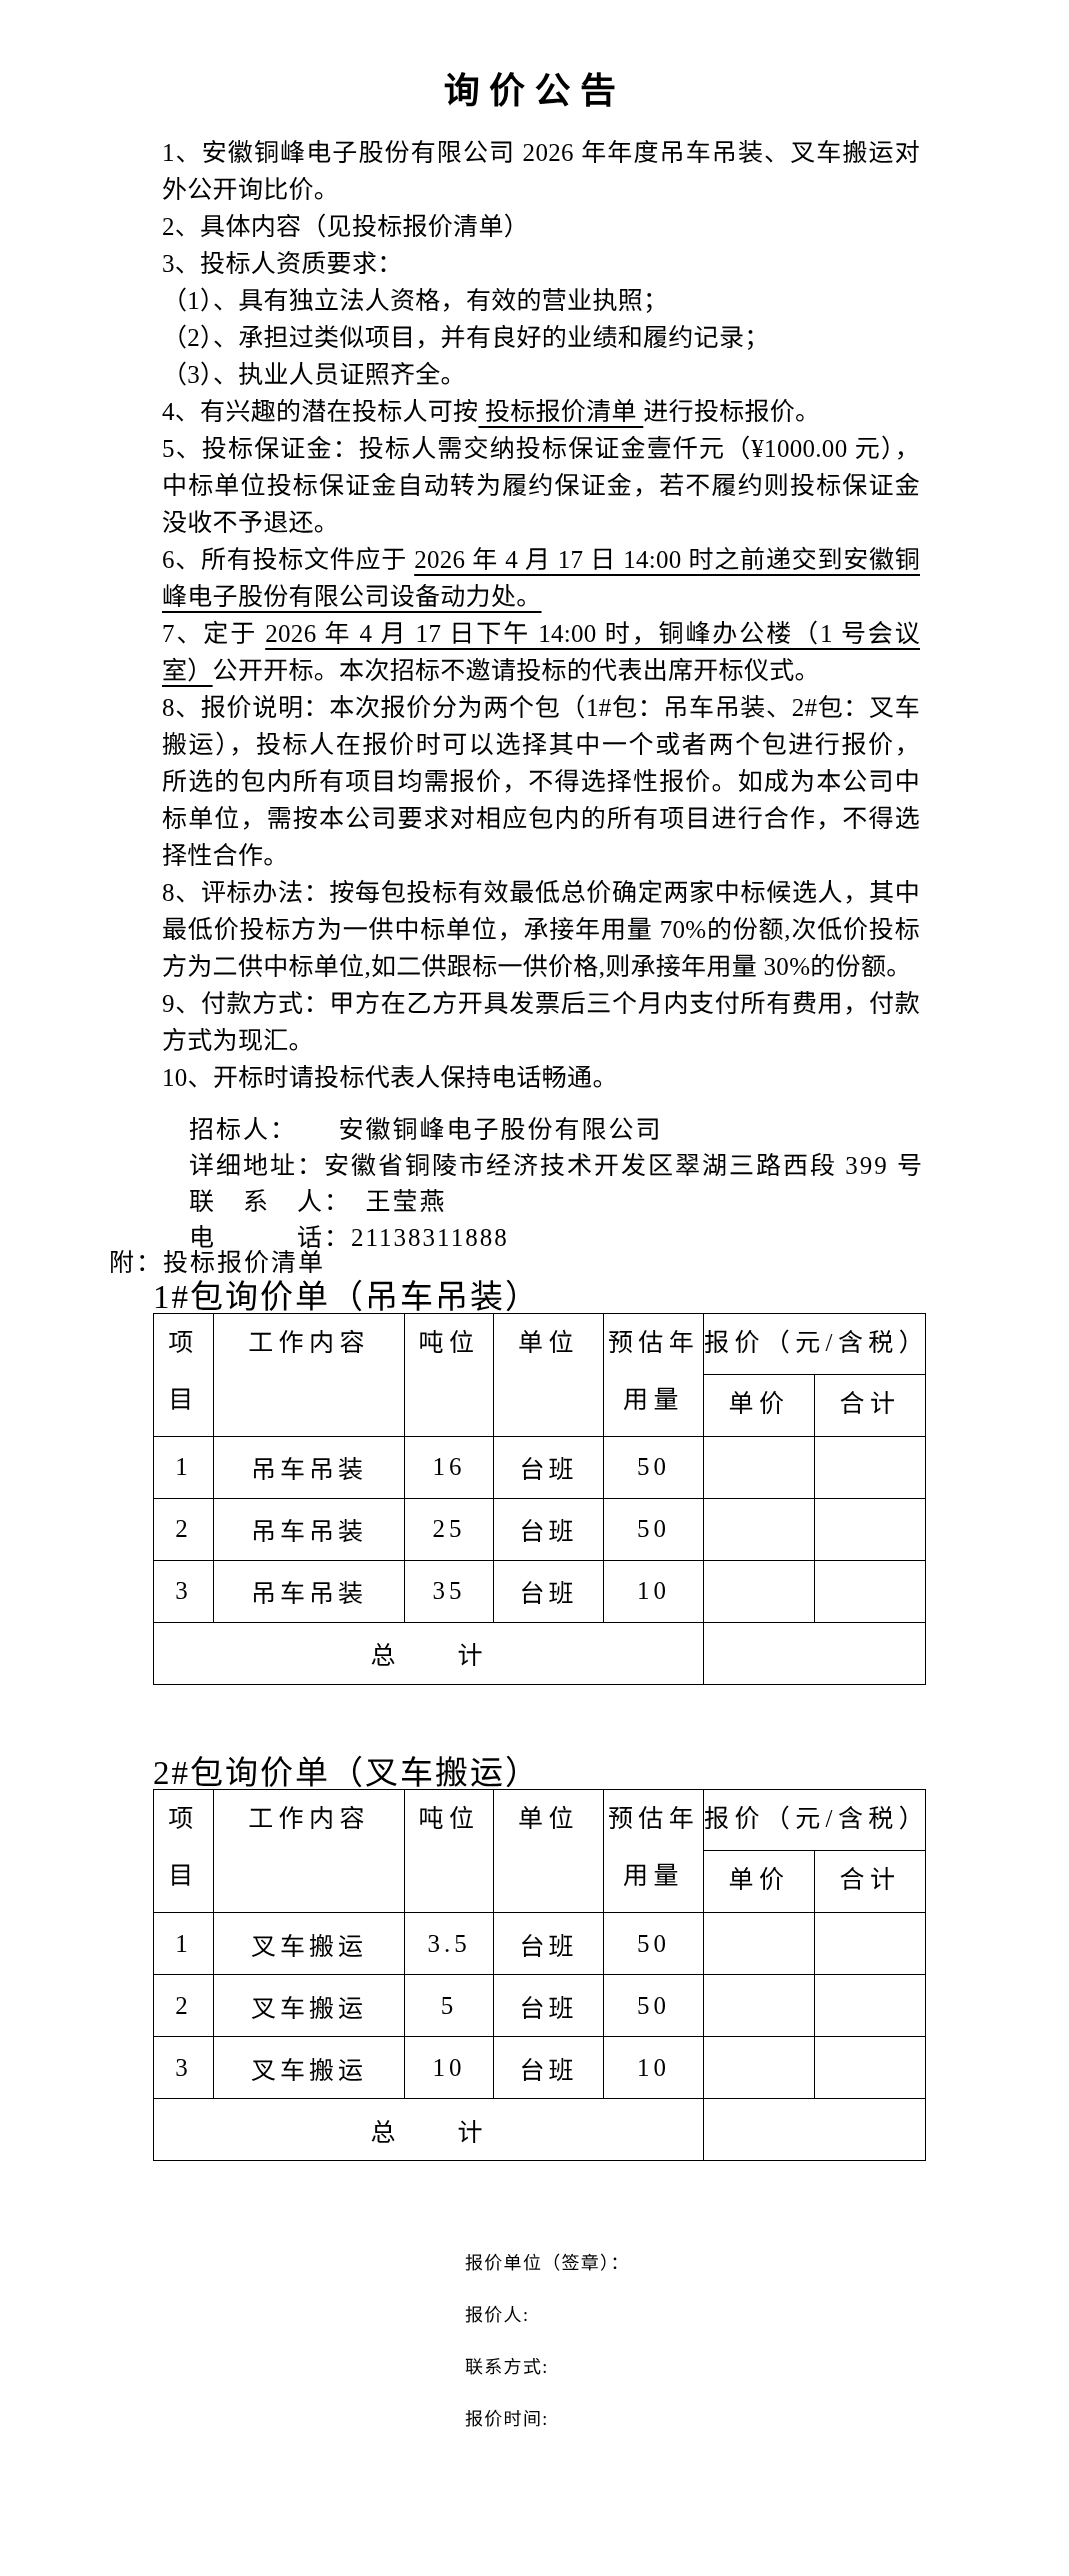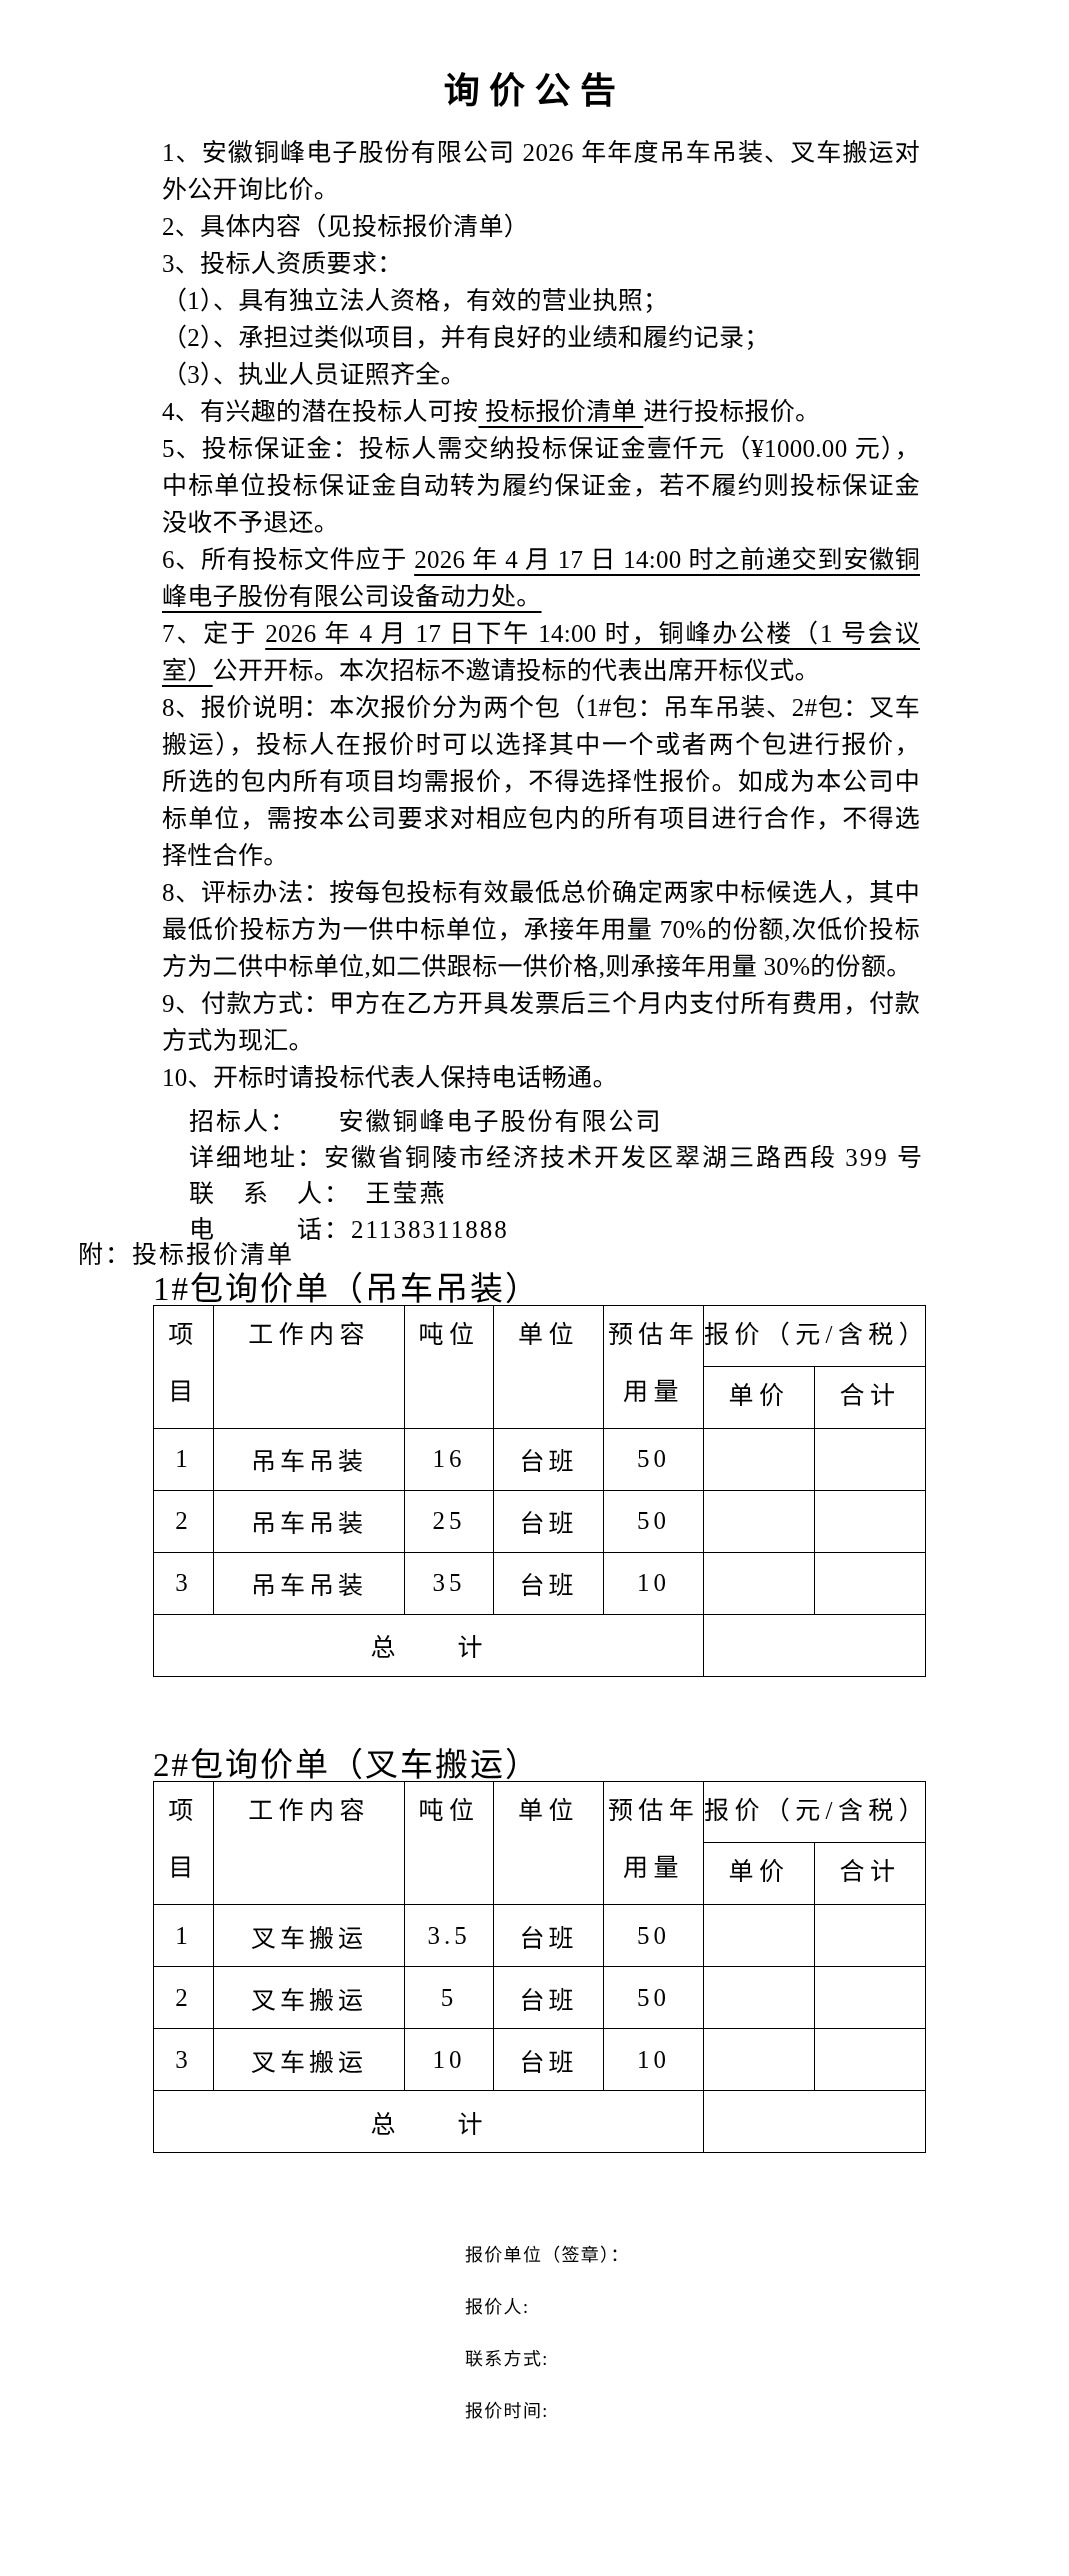--- a/index.html
+++ b/index.html
@@ -36,29 +36,29 @@
     text-align: justify;
     text-align-last: justify;
     text-justify: inter-character;
   }
   .u {
     text-decoration: underline;
     text-decoration-thickness: 2px;
     text-underline-offset: 6px;
   }
   .contact {
-    margin-top: 8px;
+    margin-top: 16px;
     margin-left: 189px;
     font-size: 25px;
     letter-spacing: 2px;
   }
   .c-line { line-height: 36px; white-space: pre-wrap; }
   .attachment {
     margin-top: -9.4px;
-    margin-left: 78px;
+    margin-left: 109px;
     font-size: 25px;
     letter-spacing: 2px;
     line-height: 31px;
     white-space: pre-wrap;
   }
   .tbl-title {
     margin-left: 153px;
     width: 772px;
     font-size: 33px;
     font-weight: normal;

